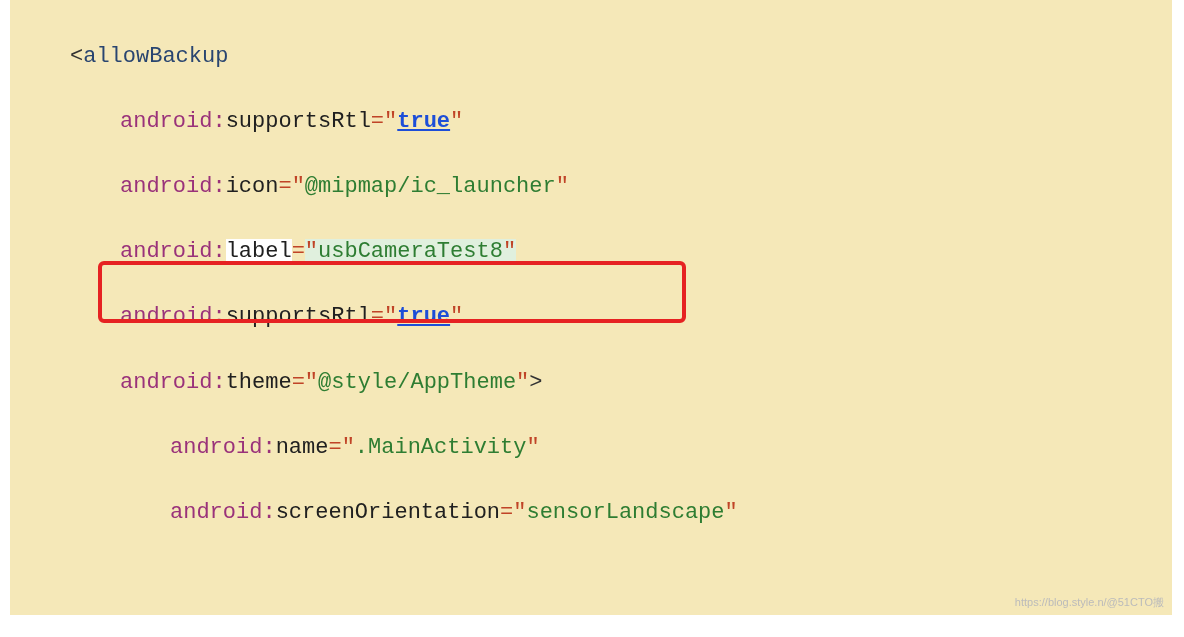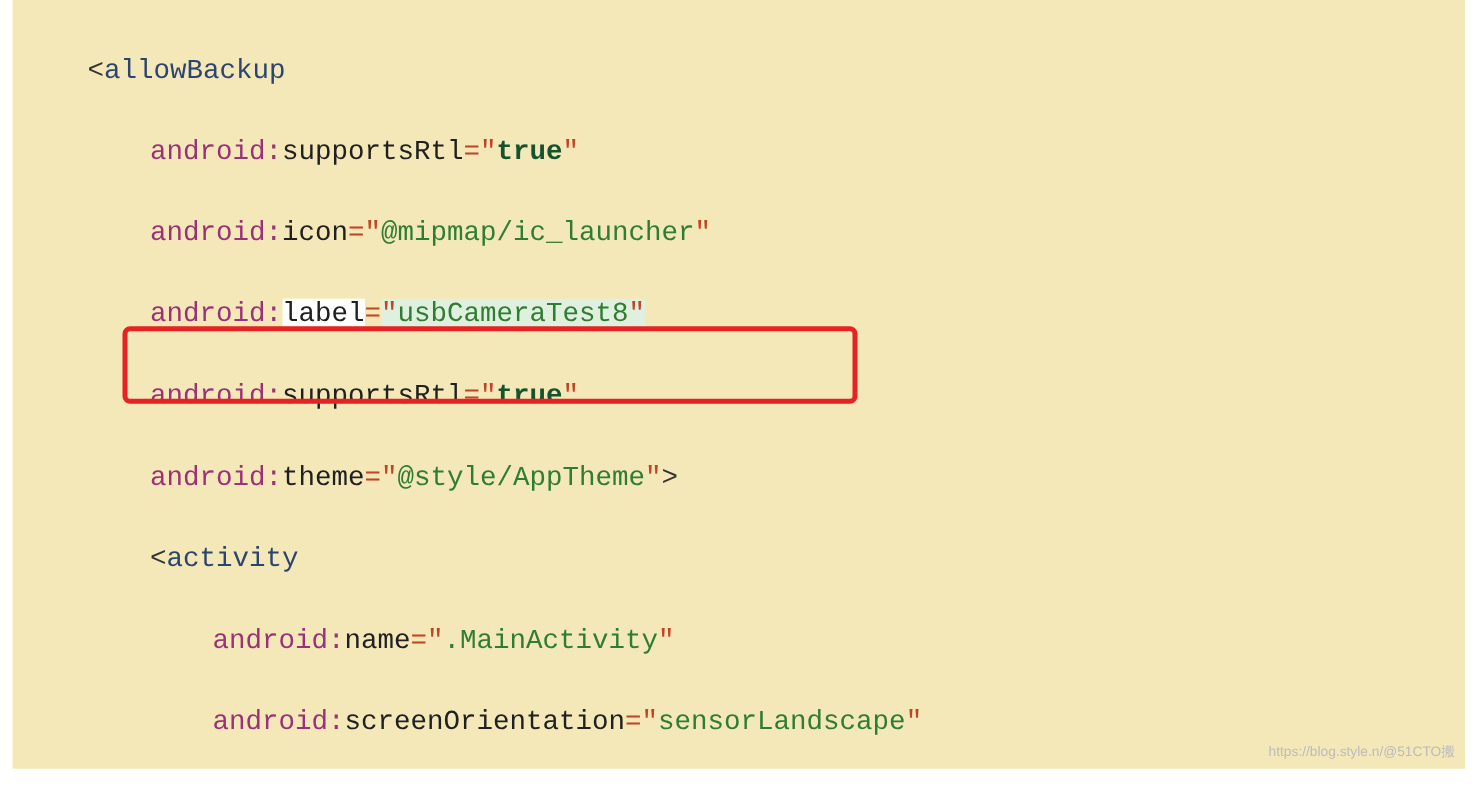--- a/index.html
+++ b/index.html
@@ -25,21 +25,21 @@
     display: block;
     padding: 4px 0 4px 60px;
   }
   .indent1 { padding-left: 110px; }
   .indent2 { padding-left: 160px; }
   .bracket { color: #333; }
   .tag { color: #294570; }
   .ns { color: #9a327a; text-align: center; }
   .attr { color: #202020; }
   .eq { color: #c04427; }
-  .val-blue { color: #14532d; font-weight: 600; }
+  .val-blue { color: #1d4ed8; font-weight: 600; text-decoration: underline; }
   .val-green { color: #2e7d32; }
   .hl-label { background: #ffffff; }
   .hl-value { background: #e0f0de; }
   .redbox {
     position: absolute;
     border: 4px solid #e62222;
     border-radius: 6px;
     left: 88px;
     top: 261px;
     width: 580px;
@@ -59,21 +59,20 @@
 </head>
 <body>
 
 <div class="code-block">
 <span class="line"><span class="bracket">&lt;</span><span class="tag">allowBackup</span></span>
 <span class="line indent1"><span class="ns">android:</span><span class="attr">supportsRtl</span><span class="eq">=</span><span class="eq">"</span><span class="val-blue">true</span><span class="eq">"</span></span>
 <span class="line indent1"><span class="ns">android:</span><span class="attr">icon</span><span class="eq">=</span><span class="eq">"</span><span class="val-green">@mipmap/ic_launcher</span><span class="eq">"</span></span>
 <span class="line indent1"><span class="ns">android:</span><span class="attr hl-label">label</span><span class="eq">=</span><span class="hl-value"><span class="eq">"</span><span class="val-green">usbCameraTest8</span><span class="eq">"</span></span></span>
 <span class="line indent1"><span class="ns">android:</span><span class="attr">supportsRtl</span><span class="eq">=</span><span class="eq">"</span><span class="val-blue">true</span><span class="eq">"</span></span>
 <span class="line indent1"><span class="ns">android:</span><span class="attr">theme</span><span class="eq">=</span><span class="eq">"</span><span class="val-green">@style/AppTheme</span><span class="eq">"</span><span class="bracket">&gt;</span></span>
-<span class="line indent1"><span class="bracket">&lt;</span><span class="tag">activity</span></span>
 <span class="line indent2"><span class="ns">android:</span><span class="attr">name</span><span class="eq">=</span><span class="eq">"</span><span class="val-green">.MainActivity</span><span class="eq">"</span></span>
 <span class="line indent2"><span class="ns">android:</span><span class="attr">screenOrientation</span><span class="eq">=</span><span class="eq">"</span><span class="val-green">sensorLandscape</span><span class="eq">"</span></span>
 
 
 
 <div class="redbox"></div>
 <div class="watermark">https://blog.style.n/@51CTO搬</div>
 </div>
 
 </body></html>

